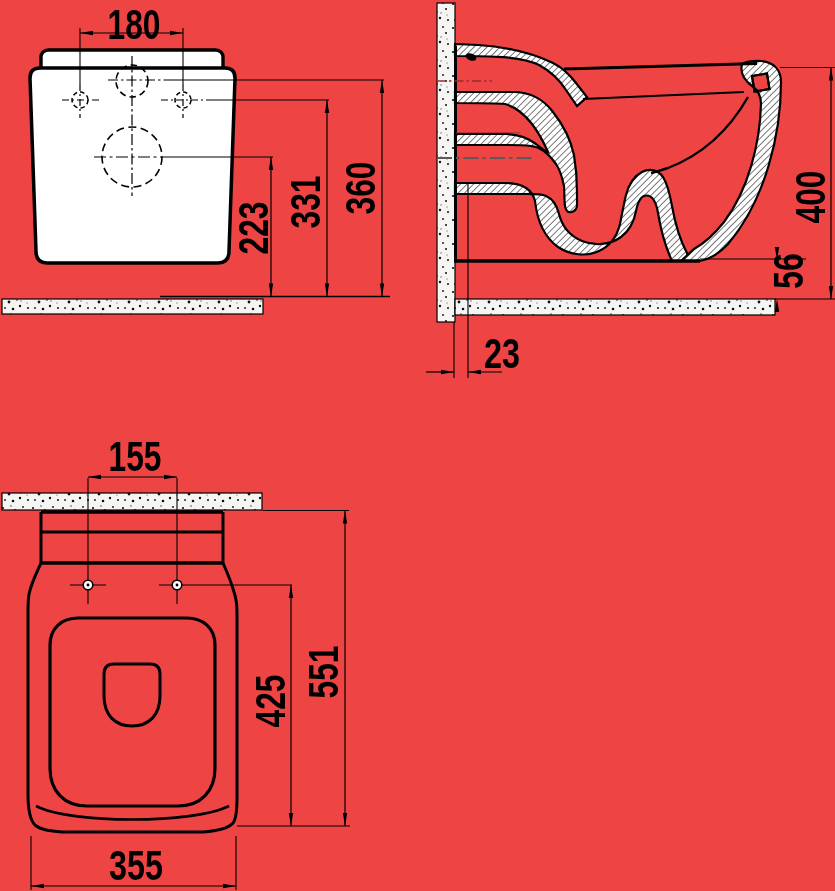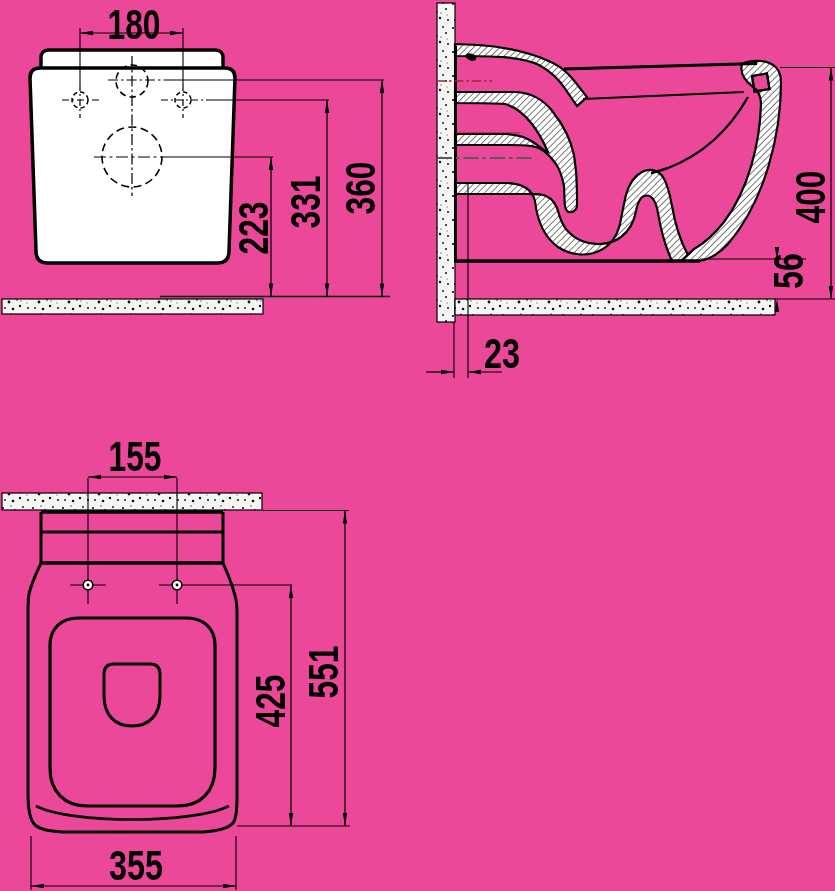--- a/index.html
+++ b/index.html
@@ -1,16 +1,16 @@
 <!DOCTYPE html>
 <html><head>
 <meta charset="utf-8">
 <style>
   html,body{margin:0;padding:0;background:#ffffff;}
-  .page{position:relative;width:835px;height:891px;background:#ec4899;overflow:hidden;
+  .page{position:relative;width:835px;height:891px;background:#ef4444;overflow:hidden;
         font-family:"Liberation Sans",sans-serif;}
   svg{display:block;}
   text.dim{font-family:"Liberation Sans","DejaVu Sans",sans-serif;
            font-weight:bold;fill:#000;font-size:42px;}
 </style>
 </head>
 <body>
 
 <div class="page">
 <svg width="835" height="891" viewBox="0 0 835 891">

